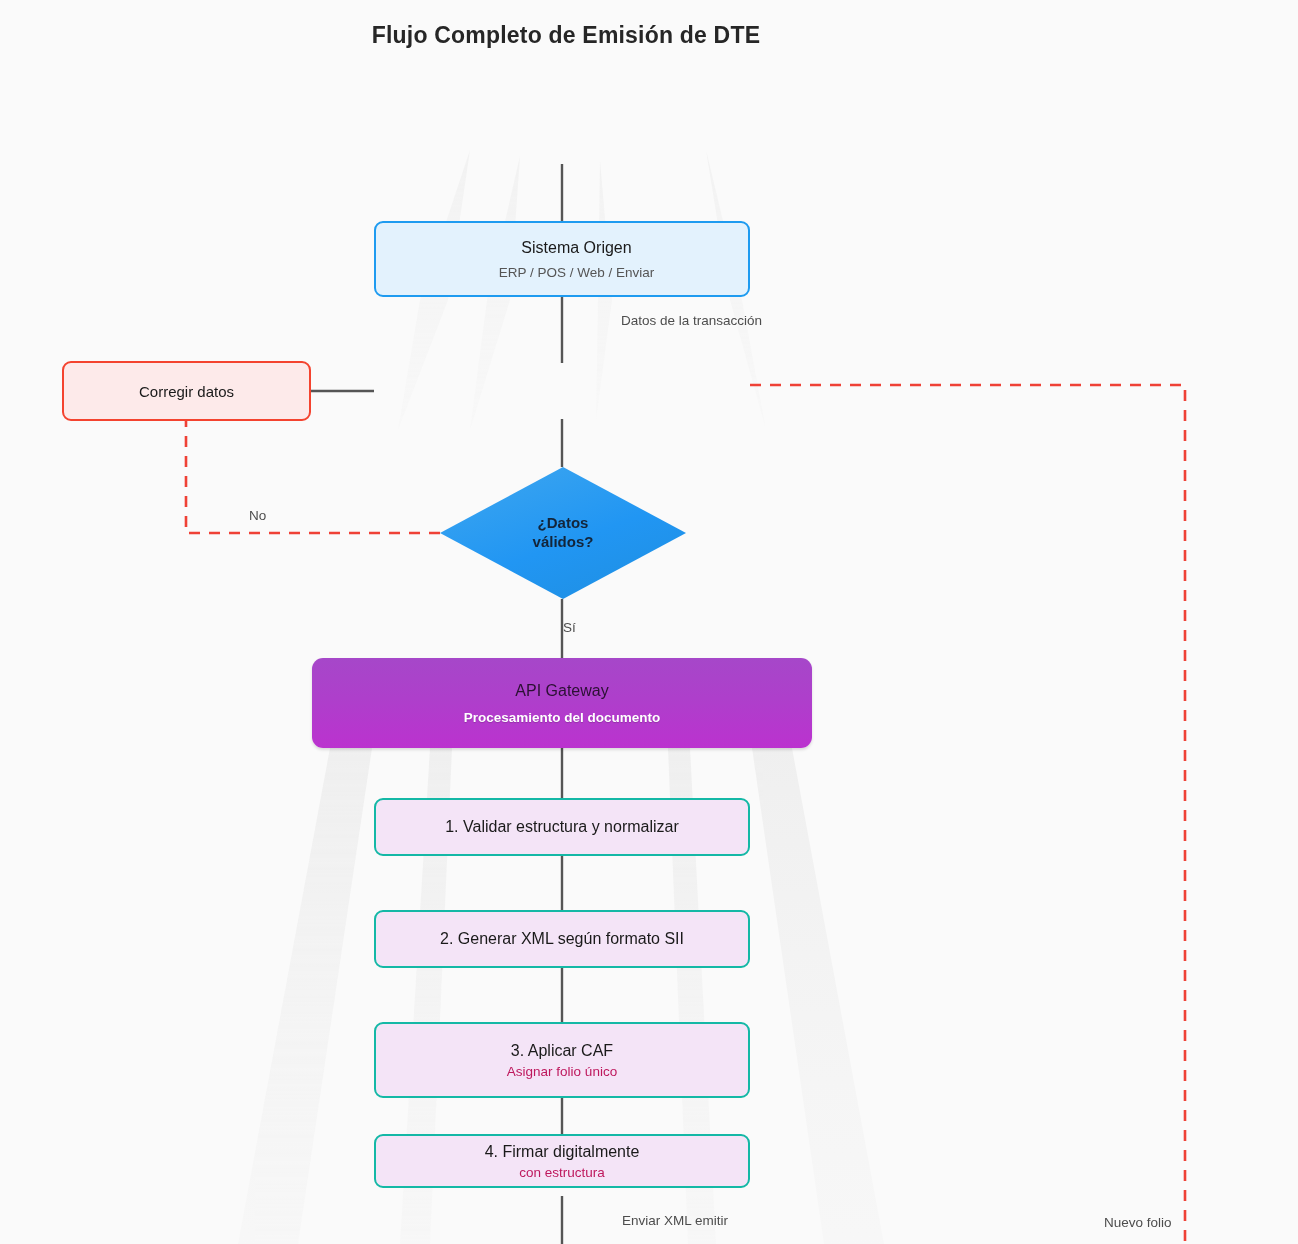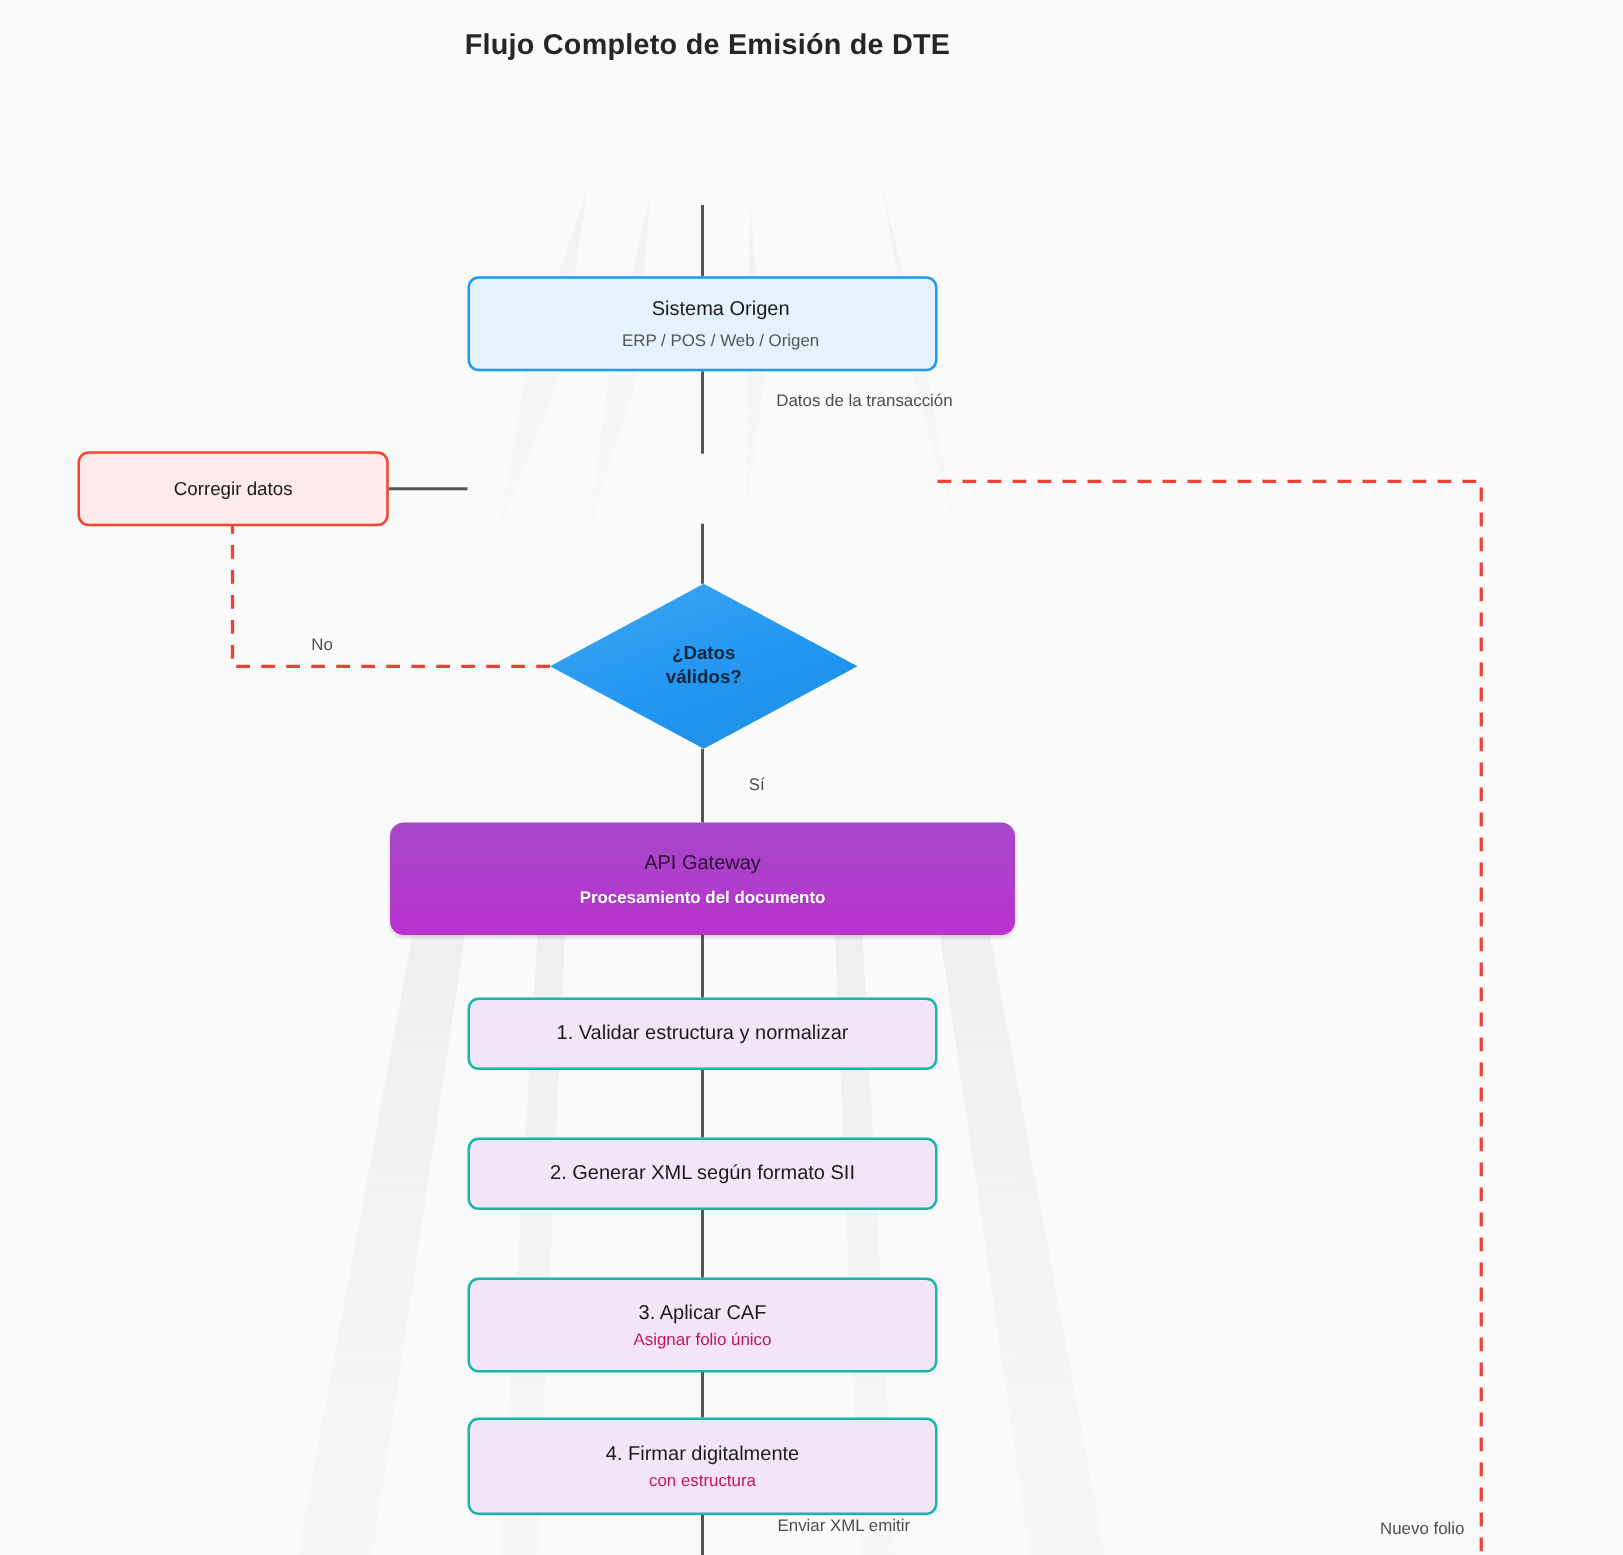--- a/index.html
+++ b/index.html
@@ -76,27 +76,27 @@
 
   .step{
     left:374px;width:376px;
     border:2px solid #14b8a6;background:#f4e4f7;border-radius:9px;
   }
   .step .t{font-size:16px;color:#1a1a1a;}
   .step .s{font-size:13.5px;color:#be185d;margin-top:4px;}
   .step1{top:798px;height:58px;}
   .step2{top:910px;height:58px;}
   .step3{top:1022px;height:76px;}
-  .step4{top:1134px;height:78px;}
+  .step4{top:1134px;height:54px;}
 
   
   .elbl{position:absolute;font-size:13.5px;color:#4d4d4d;white-space:nowrap;}
   .lbl-datos{left:621px;top:313px;}
   .lbl-no{left:249px;top:508px;}
-  .lbl-si{left:599px;top:620px;}
+  .lbl-si{left:563px;top:620px;}
   .lbl-enviar{left:622px;top:1213px;}
   .lbl-folio{left:1104px;top:1215px;}
 </style>
 </head>
 <body>
 
 <div id="stage">
 
   <svg id="edges" viewBox="0 0 1298 1244">
     <defs>
@@ -138,21 +138,21 @@
       <path d="M440,533 L186,533 L186,421"></path>
       <path d="M750,385 L1185,385 L1185,1244"></path>
     </g>
   </svg>
 
   <div class="title">Flujo Completo de Emisión de DTE</div>
 
 
   <div class="node sistema">
     <span class="t">Sistema Origen</span>
-    <span class="s">ERP / POS / Web / Origen</span>
+    <span class="s">ERP / POS / Web / Enviar</span>
   </div>
 
 
   <div class="node corregir">
     <span>Corregir datos</span>
   </div>
 
   <div class="node diamond">
     <div class="shape"></div>
     <div class="lbl">

